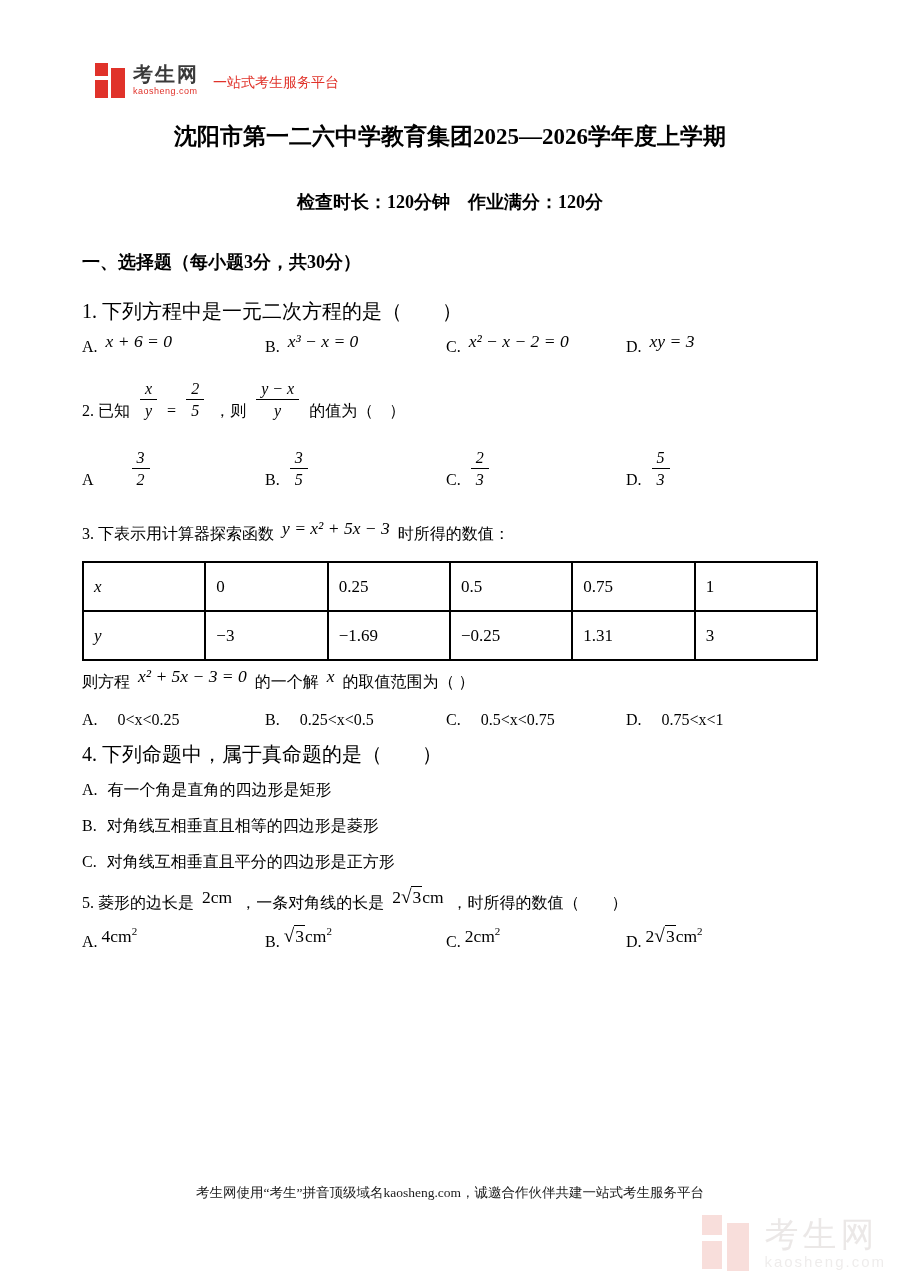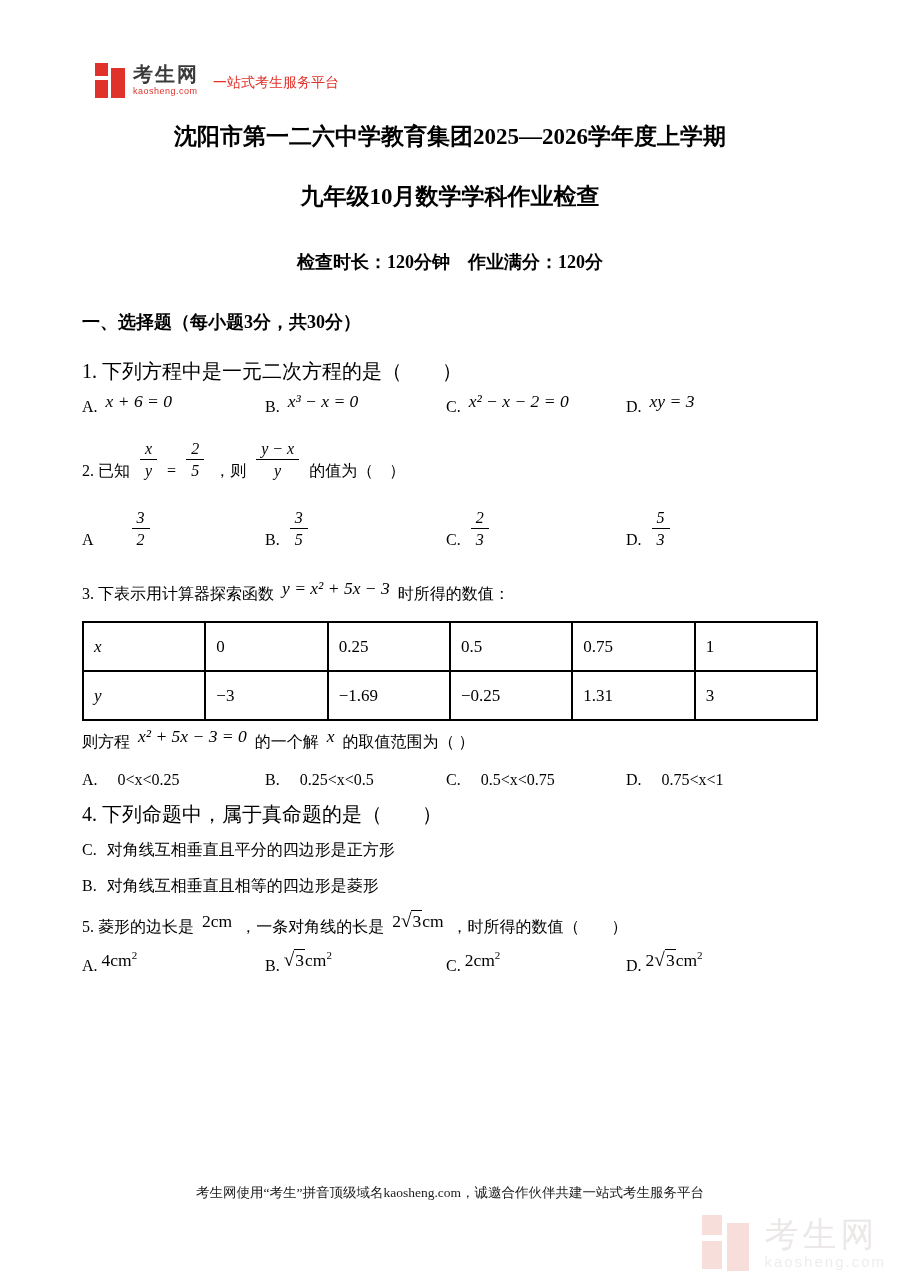--- a/index.html
+++ b/index.html
@@ -86,21 +86,20 @@
       </div>
     <div class="logo-stack">
       <div class="logo-brand">考生网</div>
       <div class="logo-domain">kaosheng.com</div>
     </div>
     <div class="logo-slogan">一站式考生服务平台</div>
   </div>
 
   <div class="content">
     <h1 class="title">沈阳市第一二六中学教育集团2025—2026学年度上学期</h1>
-    <h2 class="subtitle">九年级10月数学学科作业检查</h2>
     <div class="meta">检查时长：120分钟　作业满分：120分</div>
     <div class="section-h">一、选择题（每小题3分，共30分）</div>
 
     <div class="qtext">1. 下列方程中是一元二次方程的是（　　）</div>
     <div class="opts m14">
       <div class="opt"><span class="lbl">A.</span><span class="eq">x + 6 = 0</span></div>
       <div class="opt"><span class="lbl">B.</span><span class="eq">x³ − x = 0</span></div>
       <div class="opt"><span class="lbl">C.</span><span class="eq">x² − x − 2 = 0</span></div>
       <div class="opt"><span class="lbl">D.</span><span class="eq">xy = 3</span></div>
     </div>
@@ -154,22 +153,23 @@
       <span>的取值范围为（ ）</span>
     </div>
     <div class="opts m18">
       <div class="opt"><span class="lbl">A.</span><span class="txt">0&lt;x&lt;0.25</span></div>
       <div class="opt"><span class="lbl">B.</span><span class="txt">0.25&lt;x&lt;0.5</span></div>
       <div class="opt"><span class="lbl">C.</span><span class="txt">0.5&lt;x&lt;0.75</span></div>
       <div class="opt"><span class="lbl">D.</span><span class="txt">0.75&lt;x&lt;1</span></div>
     </div>
 
     <div class="qtext" style="margin-top:14px;">4. 下列命题中，属于真命题的是（　　）</div>
+    <div class="optline"><span class="lbl">A.</span><span class="txt">有一个角是直角的四边形是矩形</span></div>
+    <div class="optline"><span class="lbl">B.</span><span class="txt">对角线互相垂直且相等的四边形是菱形</span></div>
     <div class="optline"><span class="lbl">C.</span><span class="txt">对角线互相垂直且平分的四边形是正方形</span></div>
-    <div class="optline"><span class="lbl">B.</span><span class="txt">对角线互相垂直且相等的四边形是菱形</span></div>
 
     <div class="q5line">
       <span>5. 菱形的边长是</span>
       <span class="val">2cm</span>
       <span>，一条对角线的长是</span>
       <span class="val"><span>2</span><span class="sqrt"><span class="sign">√</span><span class="radicand">3</span></span><span>cm</span></span>
       <span>，时所得的数值（　　）</span>
     </div>
     <div class="opts m16">
       <div class="opt"><span class="lbl">A.</span><span class="val"><span>4</span><span>cm</span><sup>2</sup></span></div>

